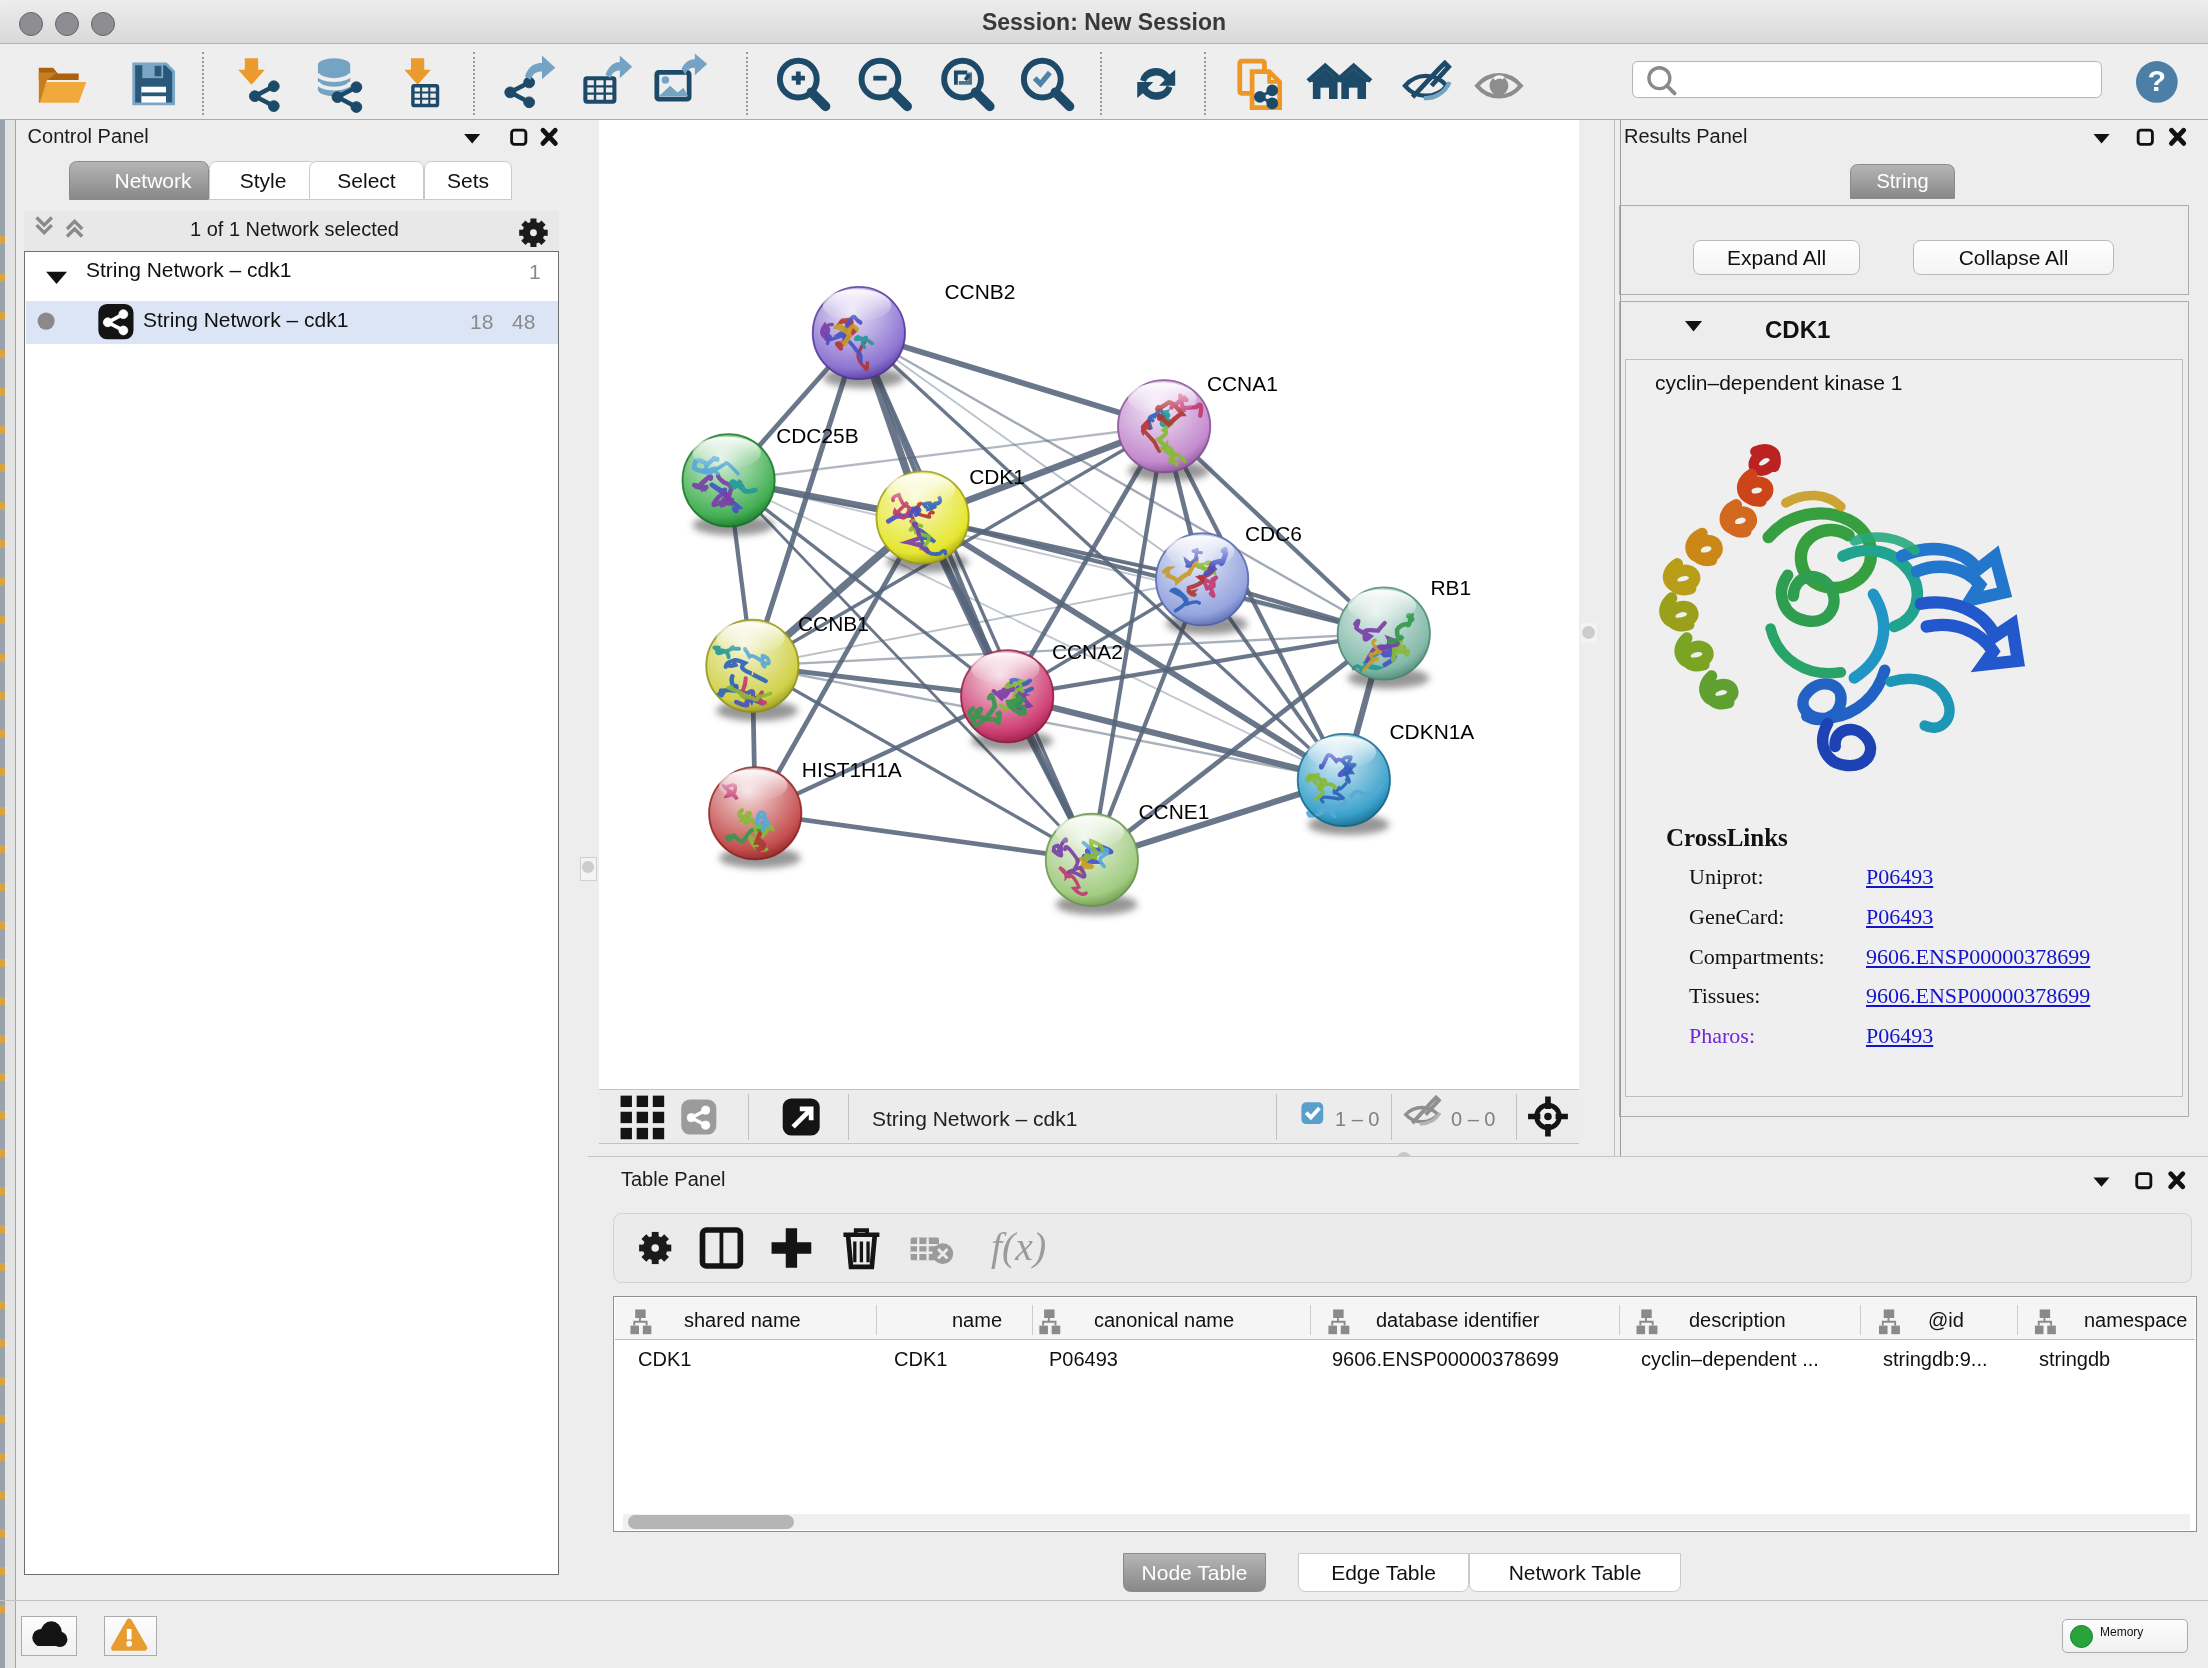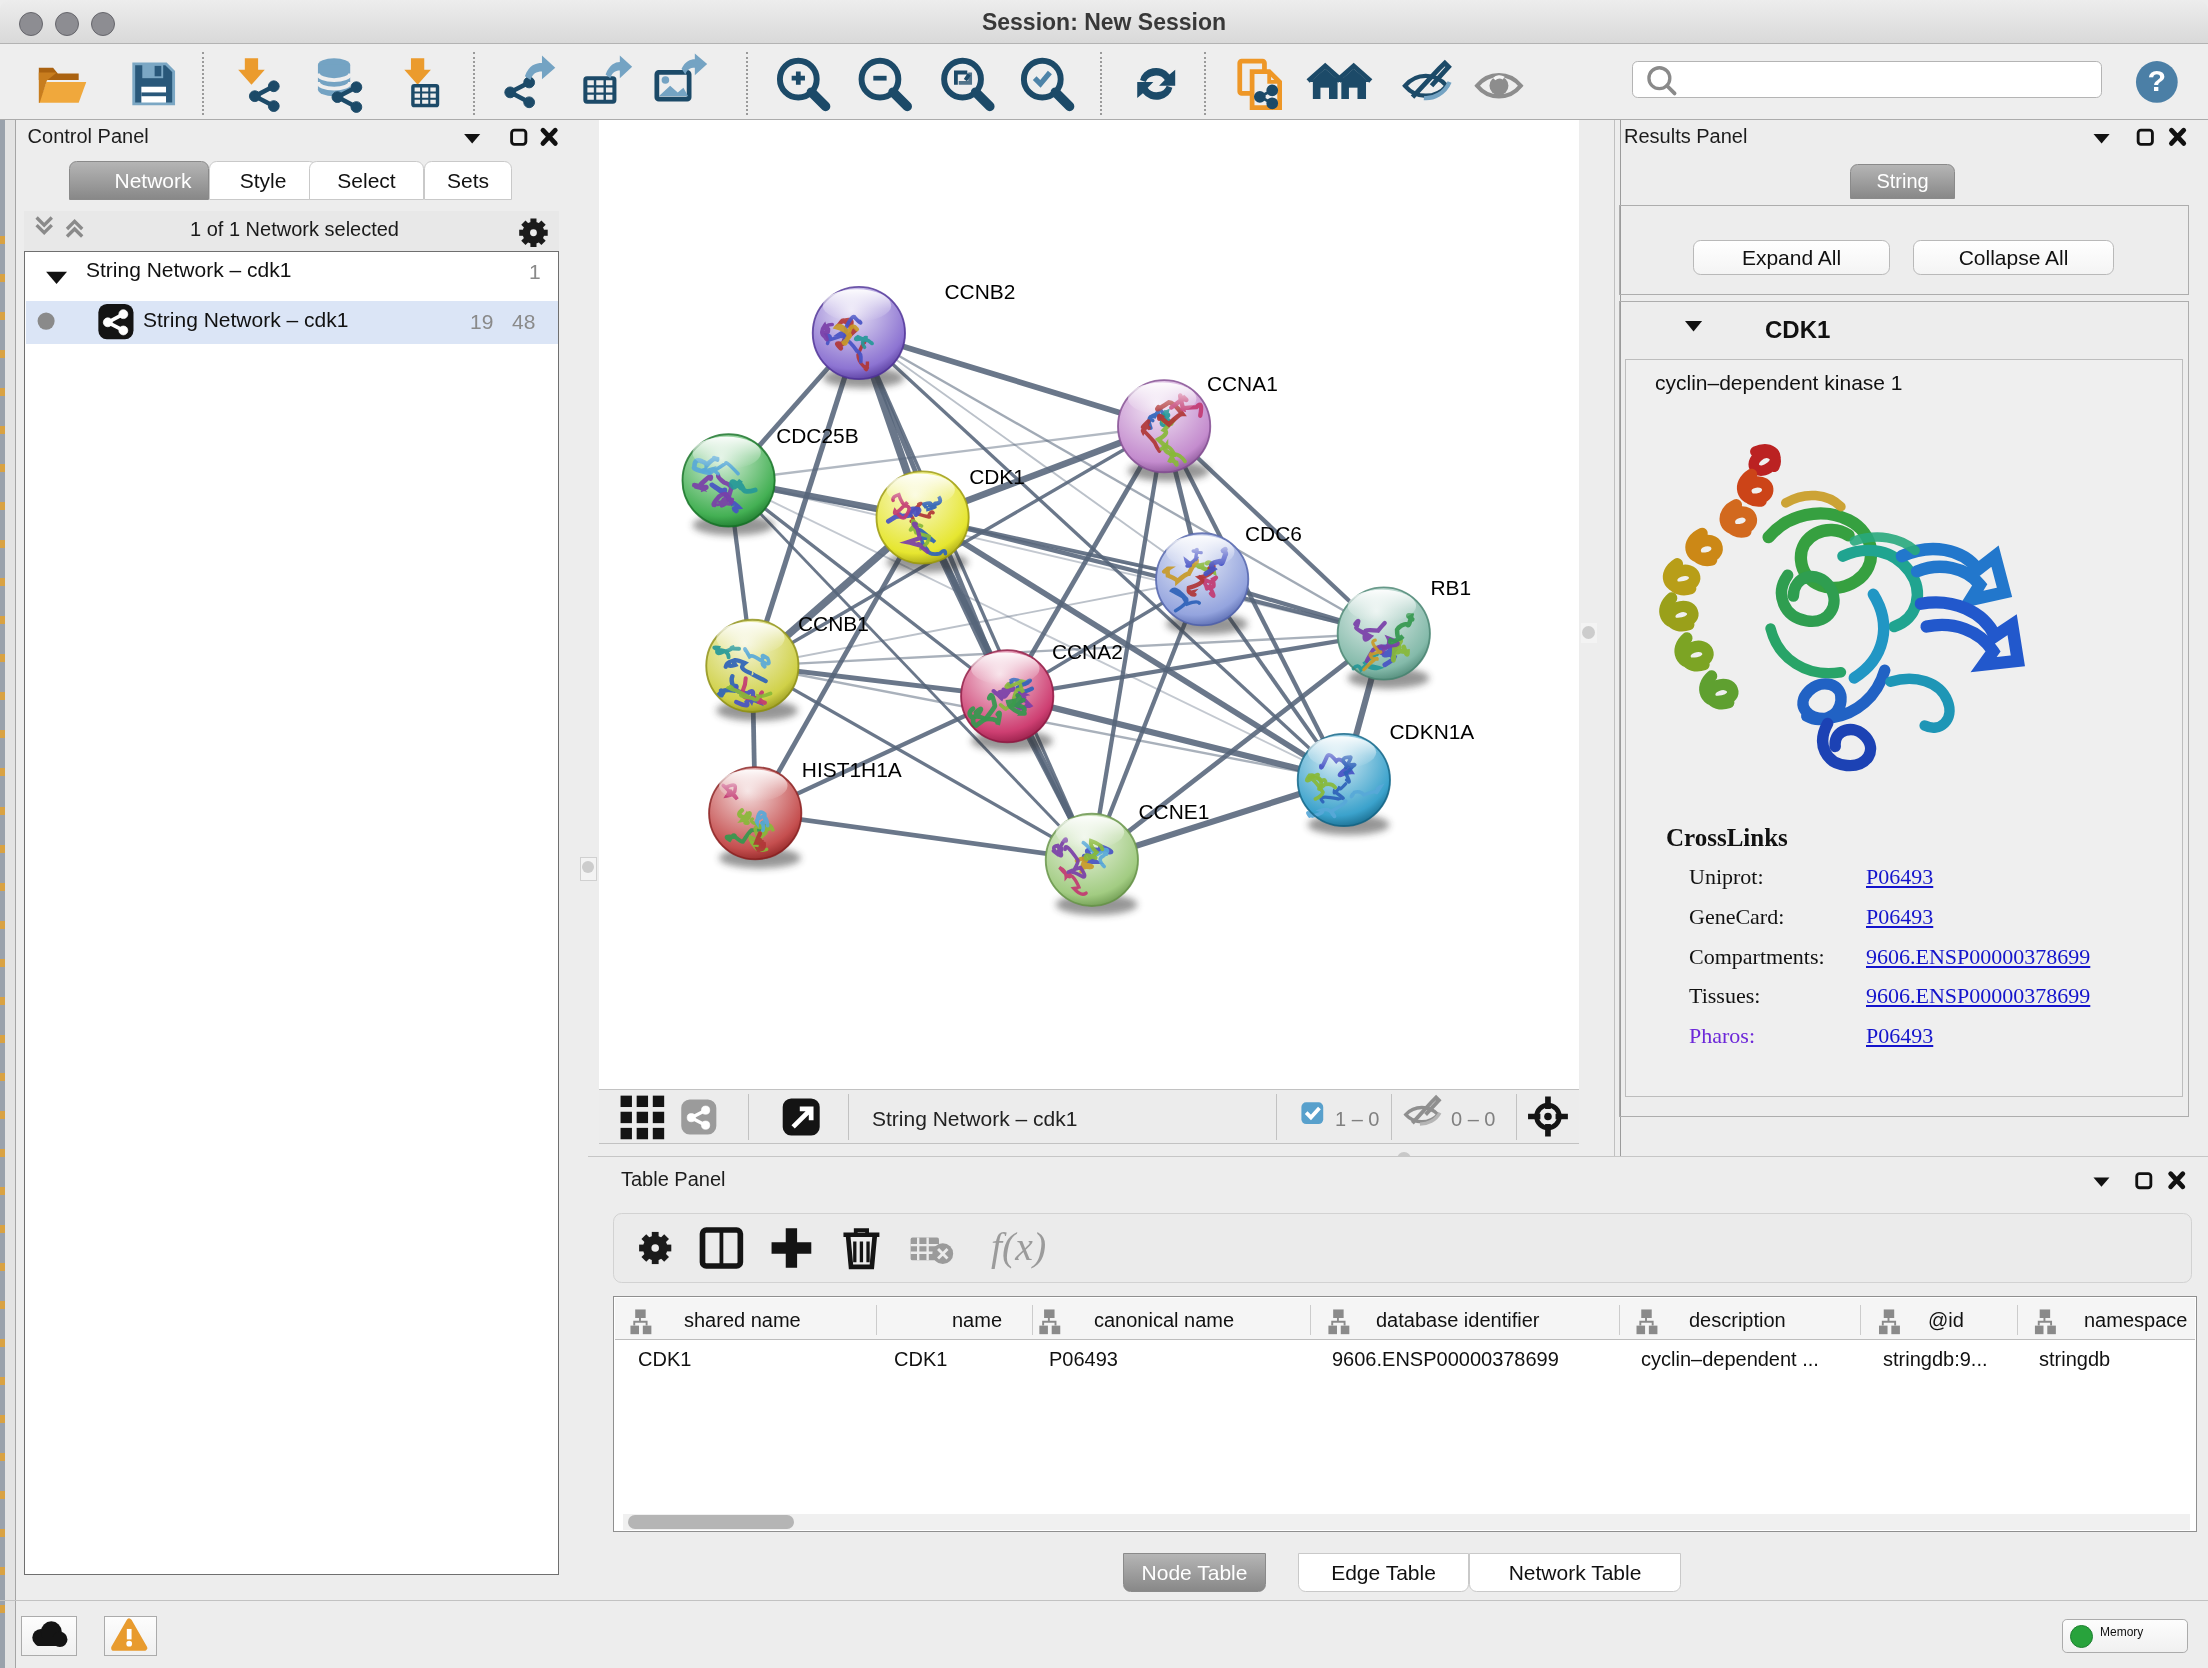--- a/index.html
+++ b/index.html
@@ -282,21 +282,21 @@
 <div class="abs tab" style="left:209px;top:161px;width:108px;">Style</div>
 <div class="abs tab" style="left:309px;top:161px;width:115px;">Select</div>
 <div class="abs tab" style="left:424px;top:161px;width:88px;">Sets</div>
 <div class="abs netbar"></div>
 <div class="abs" style="left:114px;top:218px;width:361px;text-align:center;font-size:20px;color:#1a1a1a;">1 of 1 Network selected</div>
 <div class="abs cplist"></div>
 <div class="abs" style="left:26px;top:301px;width:532px;height:43px;background:#dbe5f6;"></div>
 <div class="abs" style="left:86px;top:258px;font-size:21px;color:#111;">String Network – cdk1</div>
 <div class="abs" style="left:529px;top:260px;font-size:21px;color:#8a8a8a;">1</div>
 <div class="abs" style="left:143px;top:308px;font-size:21px;color:#111;">String Network – cdk1</div>
-<div class="abs" style="left:470px;top:310px;font-size:21px;color:#8a8a8a;">19</div>
+<div class="abs" style="left:470px;top:310px;font-size:21px;color:#8a8a8a;">18</div>
 <div class="abs" style="left:512px;top:310px;font-size:21px;color:#8a8a8a;">48</div>
 
 <div class="abs canvas"></div>
 <svg id="network" class="abs" style="left:599px;top:120px;" width="980" height="969" viewBox="0 0 1030 1019">
 <defs>
 <radialGradient id="g0" cx="42%" cy="26%" r="80%">
         <stop offset="0%" stop-color="#eae5f6"></stop>
         <stop offset="38%" stop-color="#bcaee4"></stop>
         <stop offset="78%" stop-color="#8d74d2"></stop>
         <stop offset="100%" stop-color="#4b2f92"></stop>
@@ -655,21 +655,21 @@
 <svg id="rpicons" class="abs" style="left:1579px;top:114px;" width="630" height="285" viewBox="0 0 662 300">
 <path d="M541 21 L558 21 L549.5 31 Z" fill="#111"></path>
 <rect x="588" y="17" width="15" height="15" rx="3" fill="none" stroke="#111" stroke-width="3"></rect>
 <g stroke="#111" stroke-width="5" stroke-linecap="round">
       <path d="M623 17 L636 31 M636 17 L623 31"></path>
     </g>
 <path d="M111 218 L129 218 L120 229 Z" fill="#111"></path>
 </svg>
 <div class="abs tab tabsel" style="left:1850px;top:164px;width:105px;height:35px;line-height:33px;font-size:20px;">String</div>
 <div class="abs" style="left:1619px;top:205px;width:570px;height:90px;border:1px solid #adadad;box-sizing:border-box;"></div>
-<div class="abs btn" style="left:1693px;top:240px;width:197px;height:35px;line-height:33px;">Expand All</div>
+<div class="abs btn" style="left:1693px;top:240px;width:167px;height:35px;line-height:33px;">Expand All</div>
 <div class="abs btn" style="left:1913px;top:240px;width:201px;height:35px;line-height:33px;">Collapse All</div>
 <div class="abs" style="left:1619px;top:301px;width:570px;height:816px;border:1px solid #adadad;box-sizing:border-box;"></div>
 <div class="abs" style="left:1765px;top:316px;font-size:24px;font-weight:bold;color:#111;">CDK1</div>
 <div class="abs" style="left:1625px;top:359px;width:558px;height:738px;background:#efefef;border:1px solid #bdbdbd;box-sizing:border-box;"></div>
 <div class="abs" style="left:1655px;top:371px;font-size:21px;color:#111;">cyclin–dependent kinase 1</div>
 <svg id="ribbon" class="abs" style="left:1645px;top:442px;" width="409" height="333" viewBox="0 0 430 350">
 <g fill="none" stroke-linecap="round">
 <path d="M116 10 C134 2 144 16 132 26 C120 36 108 26 118 16 C128 6 142 14 136 26" stroke="#bb2222" stroke-width="11"></path>
 <path d="M112 34 C96 44 102 62 118 60 C134 58 132 40 116 42 C100 44 104 64 122 62" stroke="#cc4418" stroke-width="12"></path>
 <path d="M96 66 C78 74 82 94 100 92 C118 90 114 70 98 74 C82 78 88 98 106 94" stroke="#d2691e" stroke-width="12"></path>

